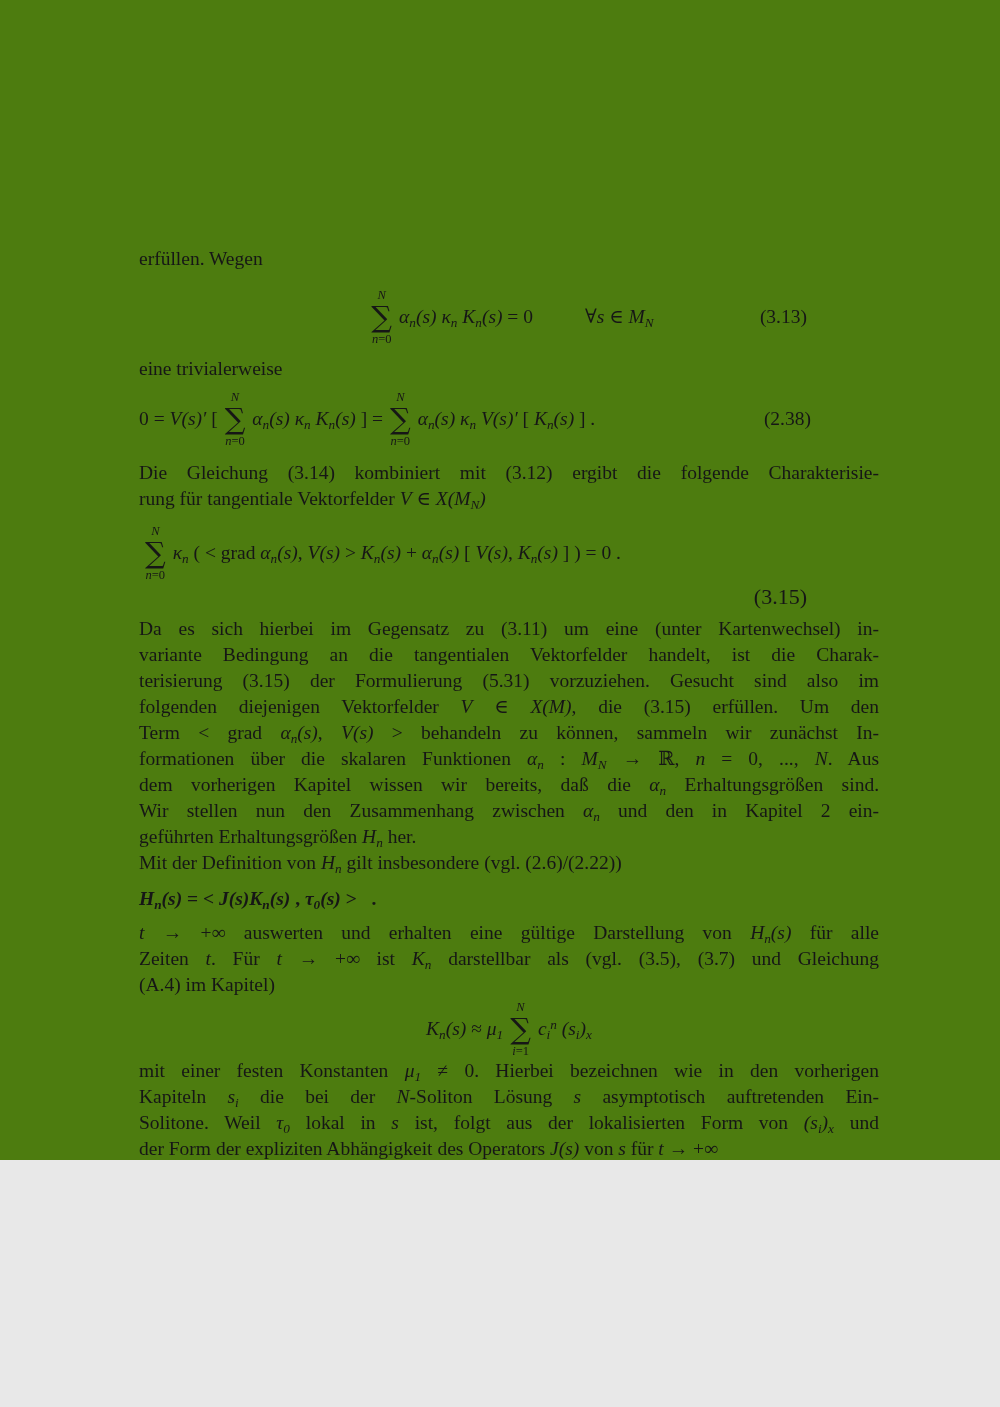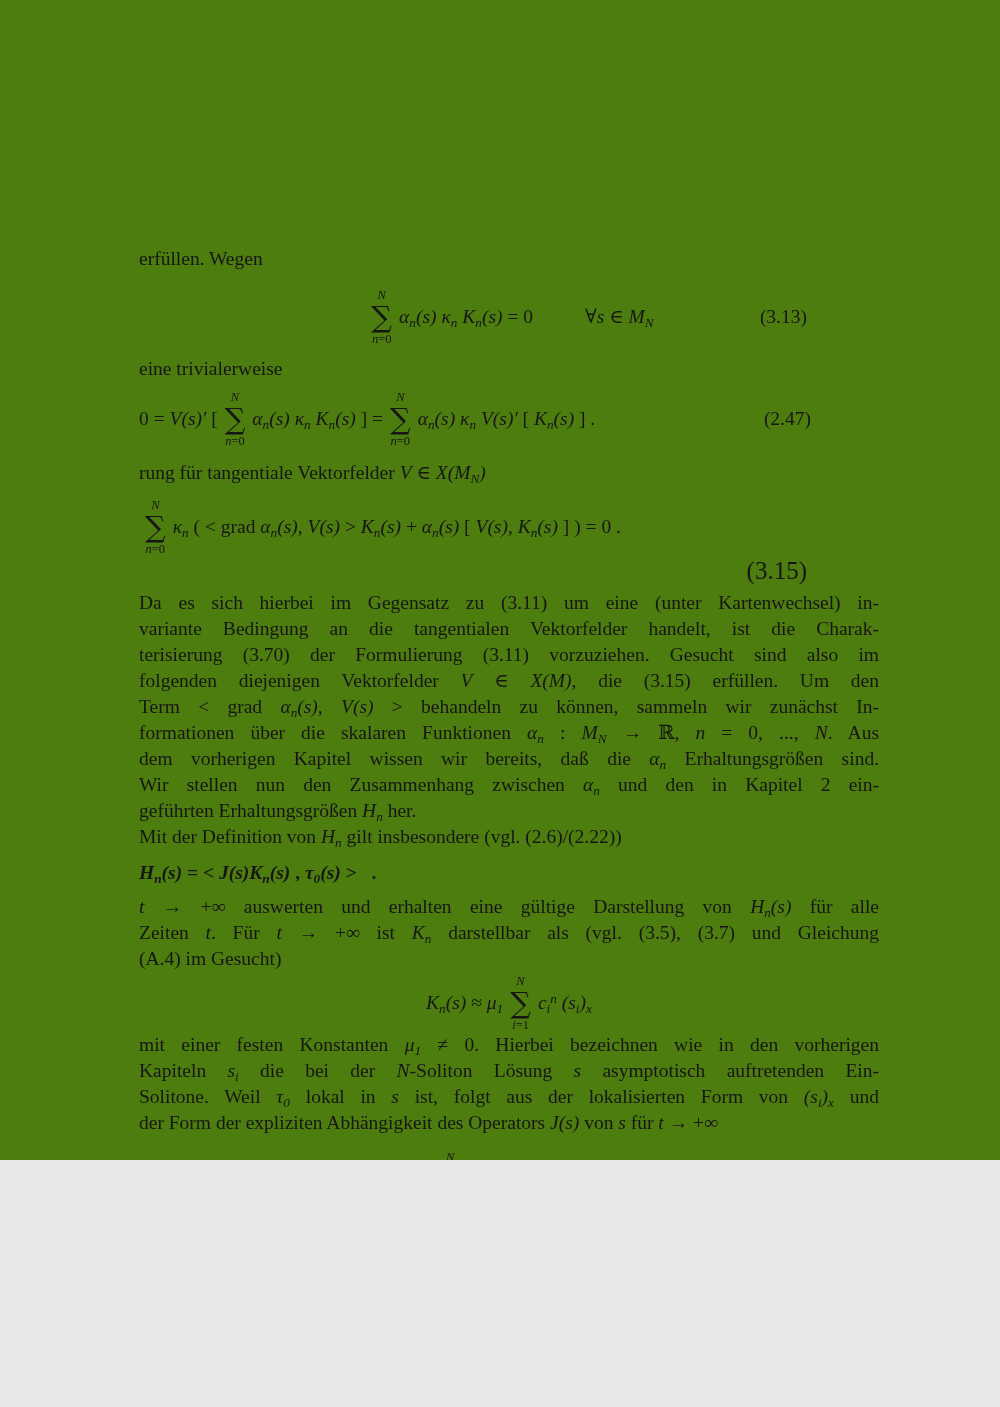--- a/index.html
+++ b/index.html
@@ -34,21 +34,21 @@
   .eq313 .quant { margin-left:52px; }
   .eq-label { white-space:nowrap; }
   .eq313 .eq-label { position:absolute; right:72px; top:50%; transform:translateY(-50%); }
 
   .eq314 { margin-top:6px; height:62px; }
   .eq314 .eq-label { margin-left:auto; margin-right:68px; }
 
   .para-a { margin-top:10px; }
   .eq315 { margin-top:10px; height:62px; justify-content:flex-start; }
   .eq315 .sum { margin-left:6px; }
-  .label-row { text-align:right; padding-right:72px; font-size:25px; line-height:26px; }
+  .label-row { text-align:right; padding-right:72px; font-size:22px; line-height:26px; }
 
   .para-b { margin-top:6px; }
   .mit-line { margin-top:0; }
   .eq-hn { margin-top:8px; height:30px; text-align:left; font-size:19.5px; line-height:30px;font-weight:bold; }
   .para-c { margin-top:6px; }
   .eq-kn { margin-top:2px; height:58px; justify-content:center; }
   .para-d { margin-top:0; }
   .eq-hn2 { margin-top:14px; height:58px; justify-content:center; }
 
   .page-number {
@@ -84,59 +84,60 @@
         <span class="sigma">∑</span>
         <span class="lim"><i>n</i>=0</span>
       </span>
       <span class="epart"><i>α<sub>n</sub>(s) κ<sub>n</sub> K<sub>n</sub>(s)</i> ] =</span>
       <span class="sum">
         <span class="lim"><i>N</i></span>
         <span class="sigma">∑</span>
         <span class="lim"><i>n</i>=0</span>
       </span>
       <span class="epart"><i>α<sub>n</sub>(s) κ<sub>n</sub> V(s)′</i> [ <i>K<sub>n</sub>(s)</i> ]&nbsp;.</span>
-      <span class="eq-label">(2.47)</span>
+      <span class="eq-label">(2.38)</span>
     </div>
 
     <div class="para para-a">
+        <div class="pline">Die Gleichung (3.14) kombiniert mit (3.12) ergibt die folgende Charakterisie-</div>
         <div class="pline last">rung für tangentiale Vektorfelder <i>V</i> ∈ <i>X(M<sub>N</sub>)</i></div>
       </div>
 
     <div class="eq eq315">
       <span class="sum">
         <span class="lim"><i>N</i></span>
         <span class="sigma">∑</span>
         <span class="lim"><i>n</i>=0</span>
       </span>
       <span class="ebody"><i>κ<sub>n</sub></i> ( &lt; grad <i>α<sub>n</sub>(s)</i>, <i>V(s)</i> &gt; <i>K<sub>n</sub>(s)</i> + <i>α<sub>n</sub>(s)</i> [ <i>V(s)</i>, <i>K<sub>n</sub>(s)</i> ] ) = 0&nbsp;.</span>
     </div>
     <div class="label-row">
       <span class="eq-label">(3.15)</span>
     </div>
 
     <div class="para para-b">
         <div class="pline">Da es sich hierbei im Gegensatz zu (3.11) um eine (unter Kartenwechsel) in-</div>
         <div class="pline">variante Bedingung an die tangentialen Vektorfelder handelt, ist die Charak-</div>
-        <div class="pline">terisierung (3.70) der Formulierung (3.11) vorzuziehen. Gesucht sind also im</div>
+        <div class="pline">terisierung (3.15) der Formulierung (5.31) vorzuziehen. Gesucht sind also im</div>
         <div class="pline">folgenden diejenigen Vektorfelder <i>V</i> ∈ <i>X(M)</i>, die (3.15) erfüllen. Um den</div>
         <div class="pline">Term &lt; grad <i>α<sub>n</sub>(s)</i>, <i>V(s)</i> &gt; behandeln zu können, sammeln wir zunächst In-</div>
         <div class="pline">formationen über die skalaren Funktionen <i>α<sub>n</sub></i> : <i>M<sub>N</sub></i> → ℝ, <i>n</i> = 0, ..., <i>N</i>. Aus</div>
         <div class="pline">dem vorherigen Kapitel wissen wir bereits, daß die <i>α<sub>n</sub></i> Erhaltungsgrößen sind.</div>
         <div class="pline">Wir stellen nun den Zusammenhang zwischen <i>α<sub>n</sub></i> und den in Kapitel 2 ein-</div>
         <div class="pline last">geführten Erhaltungsgrößen <i>H<sub>n</sub></i> her.</div>
       </div>
 
     <div class="tline mit-line">Mit der Definition von <i>H<sub>n</sub></i> gilt insbesondere (vgl. (2.6)/(2.22))</div>
 
     <div class="eq-hn"><i>H<sub>n</sub>(s)</i> = &lt; <i>J(s)K<sub>n</sub>(s)</i> , <i>τ<sub>0</sub>(s)</i> &gt;&nbsp;&nbsp;&nbsp;.</div>
 
     <div class="para para-c">
         <div class="pline"><i>t</i> → +∞ auswerten und erhalten eine gültige Darstellung von <i>H<sub>n</sub>(s)</i> für alle</div>
         <div class="pline">Zeiten <i>t</i>. Für <i>t</i> → +∞ ist <i>K<sub>n</sub></i> darstellbar als (vgl. (3.5), (3.7) und Gleichung</div>
-        <div class="pline last">(A.4) im Gesucht)</div>
+        <div class="pline last">(A.4) im Kapitel)</div>
       </div>
 
     <div class="eq eq-kn">
       <span class="epart"><i>K<sub>n</sub>(s)</i> ≈ <i>μ<sub>1</sub></i></span>
       <span class="sum">
         <span class="lim"><i>N</i></span>
         <span class="sigma">∑</span>
         <span class="lim"><i>i</i>=1</span>
       </span>
       <span class="epart"><i>c<sub>i</sub><sup>n</sup> (s<sub>i</sub>)<sub>x</sub></i></span>

